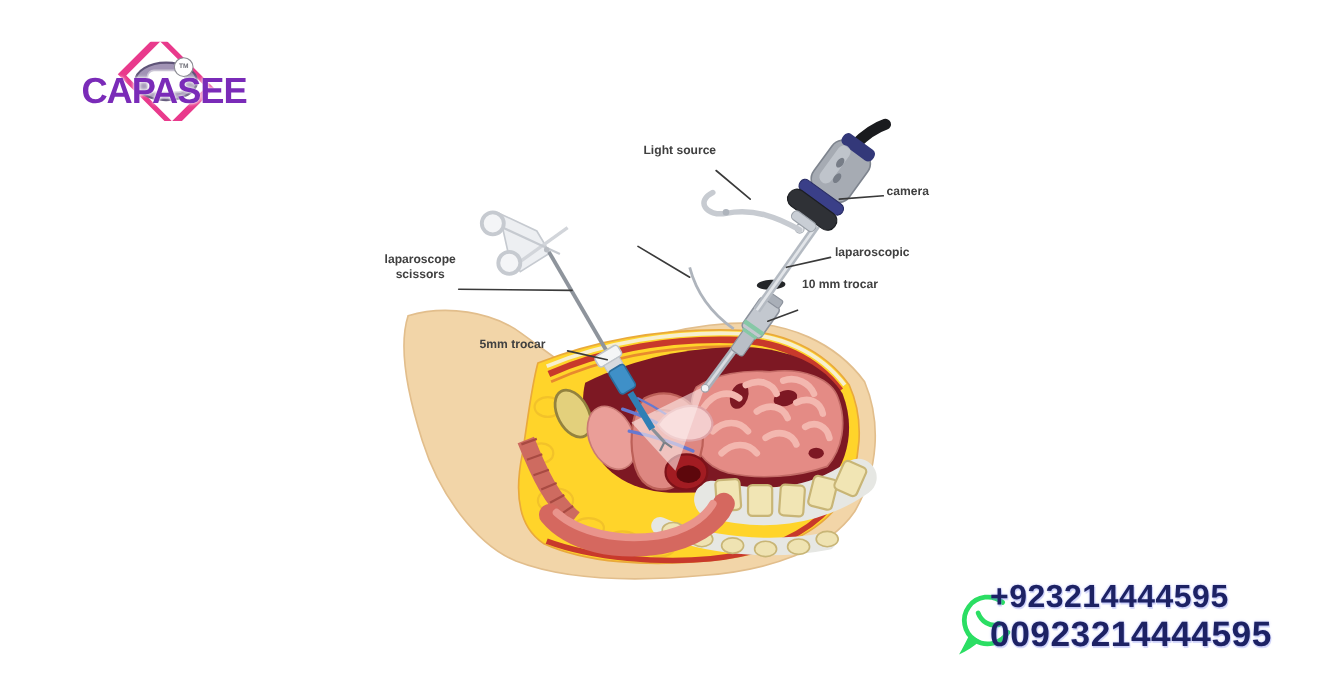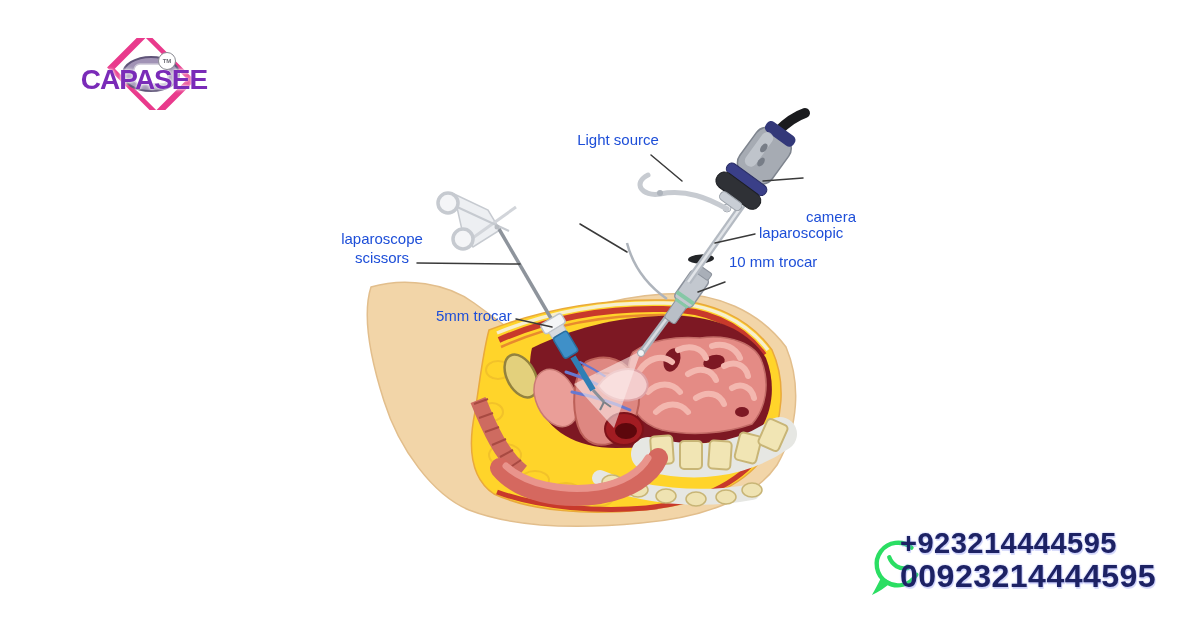--- a/index.html
+++ b/index.html
@@ -4,30 +4,30 @@
 <style>
   html,body{margin:0;padding:0;background:#ffffff;}
   .canvas{position:relative;width:1200px;height:630px;background:#ffffff;overflow:hidden;
           font-family:"Liberation Sans", sans-serif;}
   .art{position:absolute;left:0;top:0;width:1200px;height:630px;pointer-events:none;}
 
   
   .logo{position:absolute;left:72px;top:38px;width:160px;height:72px;}
   .logo svg{position:absolute;left:0;top:0;}
   .logo-text{position:absolute;left:2px;top:26px;width:140px;text-align:center;
-             font-size:28px;font-weight:800;letter-spacing:-1px;color:#7A2BB8;
+             font-size:33px;font-weight:800;letter-spacing:-1px;color:#7A2BB8;
              text-shadow:0 0 2px #ffffff,0 0 4px #ffffff;}
   .tm-badge{position:absolute;left:86px;top:14px;width:16px;height:16px;border:1.5px solid #8a8a92;
             border-radius:50%;background:#fff;color:#6d6d75;font-size:6px;font-weight:bold;
             display:flex;align-items:center;justify-content:center;}
 
   
-  .lbl{position:absolute;color:#1d4ed8;font-size:15px;line-height:1.25;white-space:nowrap;}
+  .lbl{position:absolute;color:#404040;font-size:11px;line-height:1.25;white-space:nowrap;font-weight:bold;}
   .lbl-light{left:566px;top:131px;width:104px;text-align:center;}
-  .lbl-camera{left:806px;top:168px;margin-top:40px;}
+  .lbl-camera{left:806px;top:168px;}
   .lbl-co2{left:524px;top:184px;width:124px;text-align:center;white-space:normal;}
   .lbl-scope{left:759px;top:224px;}
   .lbl-t10{left:729px;top:253px;text-align:right;}
   .lbl-sciss{left:332px;top:230px;width:100px;text-align:center;white-space:normal;}
   .lbl-t5{left:436px;top:307px;}
 
   
   .phone-block{position:absolute;left:900px;top:528px;width:292px;
                color:#1d2264;font-weight:bold;line-height:1.08;
                text-shadow:0 0 2px rgba(100,110,235,.55),1px 2px 0 rgba(120,130,240,.25);}

